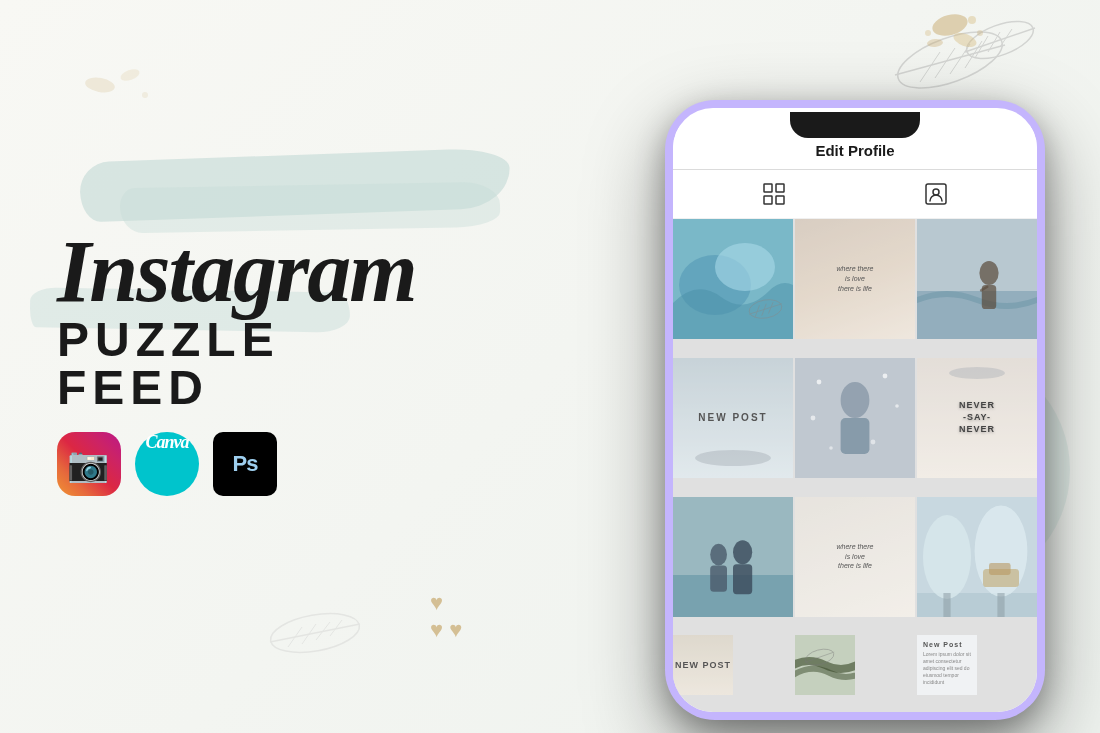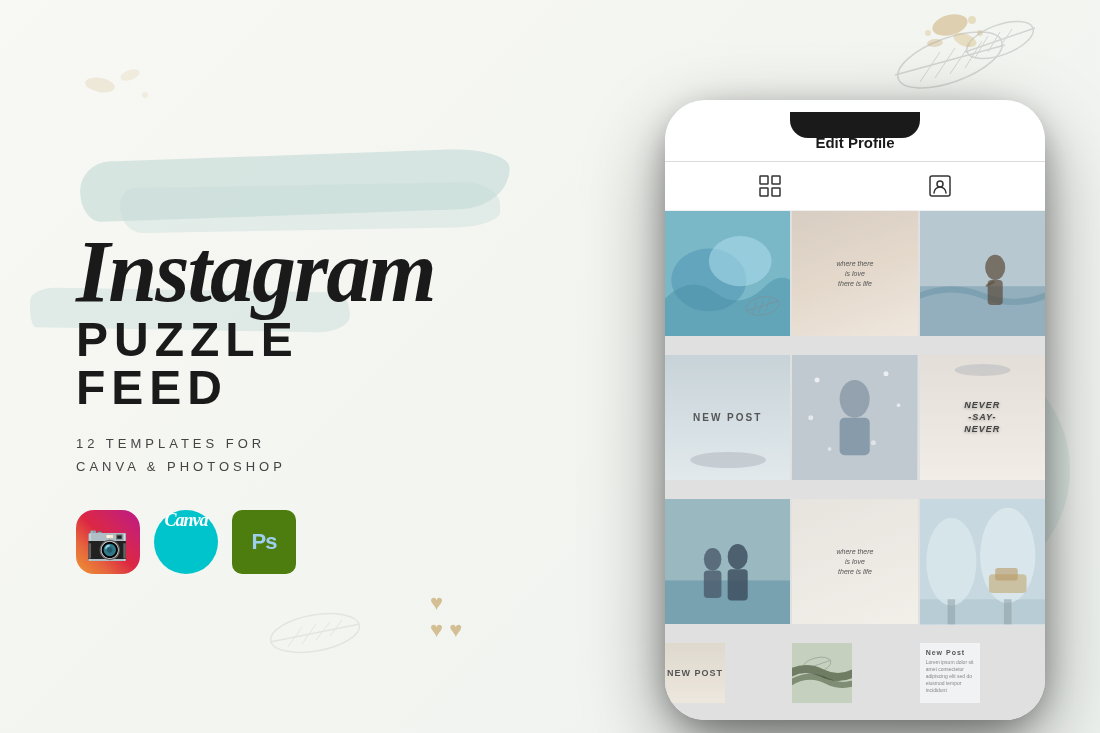--- a/index.html
+++ b/index.html
@@ -100,21 +100,21 @@
       left: 430px;
       font-size: 22px;
       color: #c8a96e;
       opacity: 0.7;
       line-height: 1.2;
     }
 
     
     .left-content {
       position: absolute;
-      left: 76px;
+      left: 57px;
       top: 230px;
       width: 520px;
     }
 
     .title-instagram {
       font-family: Georgia, 'Times New Roman', serif;
       font-size: 88px;
       color: #1a1a1a;
       font-weight: 700;
       font-style: italic;
@@ -185,21 +185,21 @@
       font-weight: 700;
       font-style: italic;
       font-family: Georgia, serif;
       letter-spacing: -1px;
     }
 
     .icon-ps {
       width: 64px;
       height: 64px;
       border-radius: 10px;
-      background: #4d7c0f;
+      background: #000000;
       display: flex;
       align-items: center;
       justify-content: center;
       color: #9ecfef;
       font-size: 22px;
       font-weight: 900;
       letter-spacing: -1px;
     }
 
     
@@ -207,23 +207,23 @@
       position: absolute;
       right: 55px;
       top: 100px;
       width: 380px;
       height: 620px;
     }
 
     .phone-outer {
       width: 100%;
       height: 100%;
-      background: #000000;
+      background: #c4b5fd;
       border-radius: 50px;
-      padding: 0;
+      padding: 8px;
       box-shadow: 0 30px 80px rgba(0,0,0,0.4), 0 10px 30px rgba(0,0,0,0.3);
       position: relative;
     }
 
     
     .phone-notch {
       position: absolute;
       top: 12px;
       left: 50%;
       transform: translateX(-50%);
@@ -407,24 +407,20 @@
     <ellipse cx="20" cy="25" rx="15" ry="7" fill="#c8a96e" opacity="0.4" transform="rotate(10,20,25)"></ellipse>
     <ellipse cx="50" cy="15" rx="10" ry="5" fill="#d4b87a" opacity="0.35" transform="rotate(-20,50,15)"></ellipse>
     <circle cx="65" cy="35" r="3" fill="#c8a96e" opacity="0.3"></circle>
   </svg>
 </div>
 
 <div class="left-content">
   <div class="title-instagram">Instagram</div>
   <div class="title-puzzle">PUZZLE</div>
   <div class="title-feed">FEED</div>
-  <div class="subtitle">
-    <span>12  TEMPLATES  FOR</span><br>
-    <span>CANVA &amp; PHOTOSHOP</span>
-  </div>
   <div class="app-icons">
 
     <div class="icon-instagram" title="Instagram"></div>
 
     <div class="icon-canva">
       <span>Canva</span>
     </div>
 
     <div class="icon-ps">
       <span>Ps</span>
@@ -523,21 +519,21 @@
             <circle cx="75" cy="15" r="2" fill="white" opacity="0.7"></circle>
             <circle cx="85" cy="40" r="1.5" fill="white" opacity="0.6"></circle>
             <circle cx="15" cy="50" r="2" fill="white" opacity="0.6"></circle>
             <circle cx="65" cy="70" r="2" fill="white" opacity="0.5"></circle>
             <circle cx="30" cy="75" r="1.5" fill="white" opacity="0.5"></circle>
           </svg>
         </div>
 
         <div class="ig-cell cell-6">
           <div class="cell-overlay-light"></div>
-          <div class="cell-text-white" style="font-size:9px;color:#444;font-weight:700;font-style:italic;">NEVER<br>-SAY-<br>NEVER</div>
+          <div class="cell-text-white" style="font-size:9px;color:#444;font-weight:700;">NEVER<br>-SAY-<br>NEVER</div>
           <svg style="position:absolute;top:8px;width:60%;height:15px;opacity:0.35" viewBox="0 0 60 15">
             <ellipse cx="30" cy="7" rx="28" ry="6" fill="#a0a8b0"></ellipse>
           </svg>
         </div>
 
         <div class="ig-cell cell-7">
 
           <svg width="100%" height="100%" viewBox="0 0 100 100" preserveAspectRatio="xMidYMid slice">
             <rect width="100" height="100" fill="#9ab8c0"></rect>
             <rect y="65" width="100" height="35" fill="#6a98a8" opacity="0.7"></rect>

